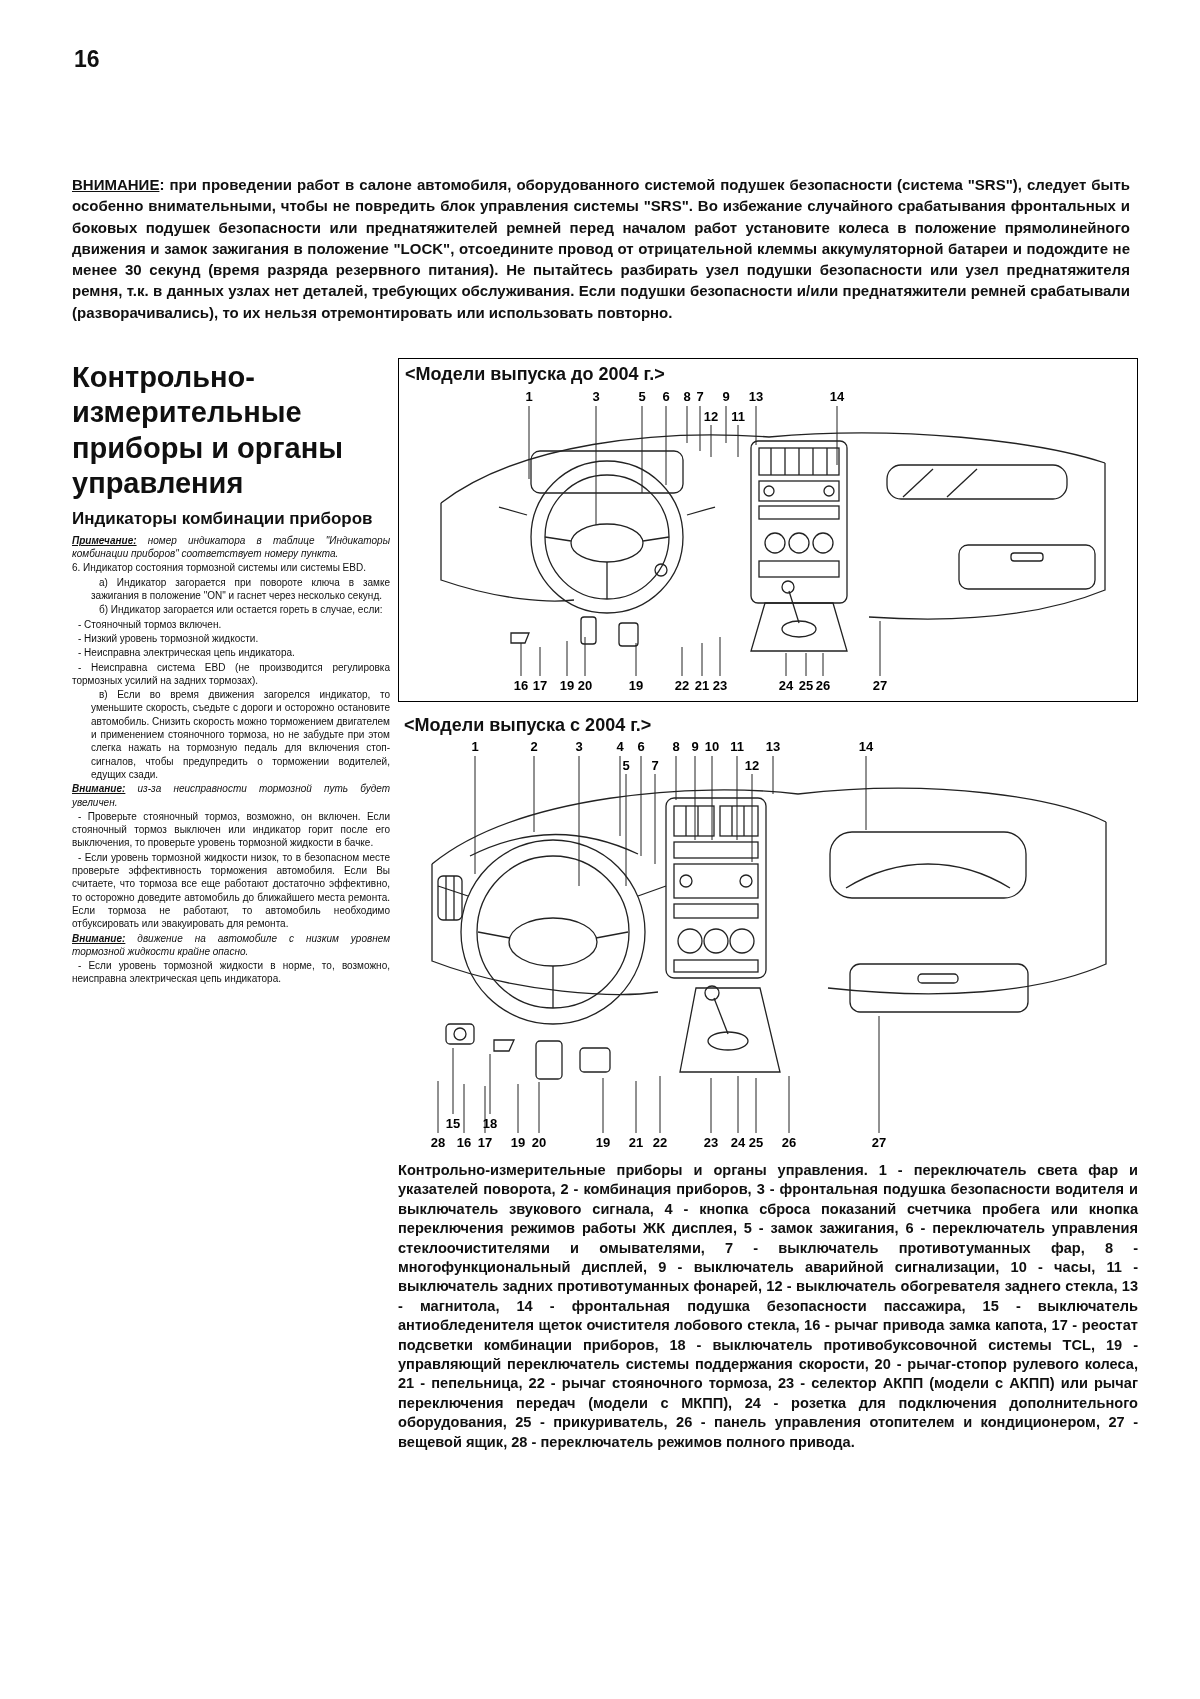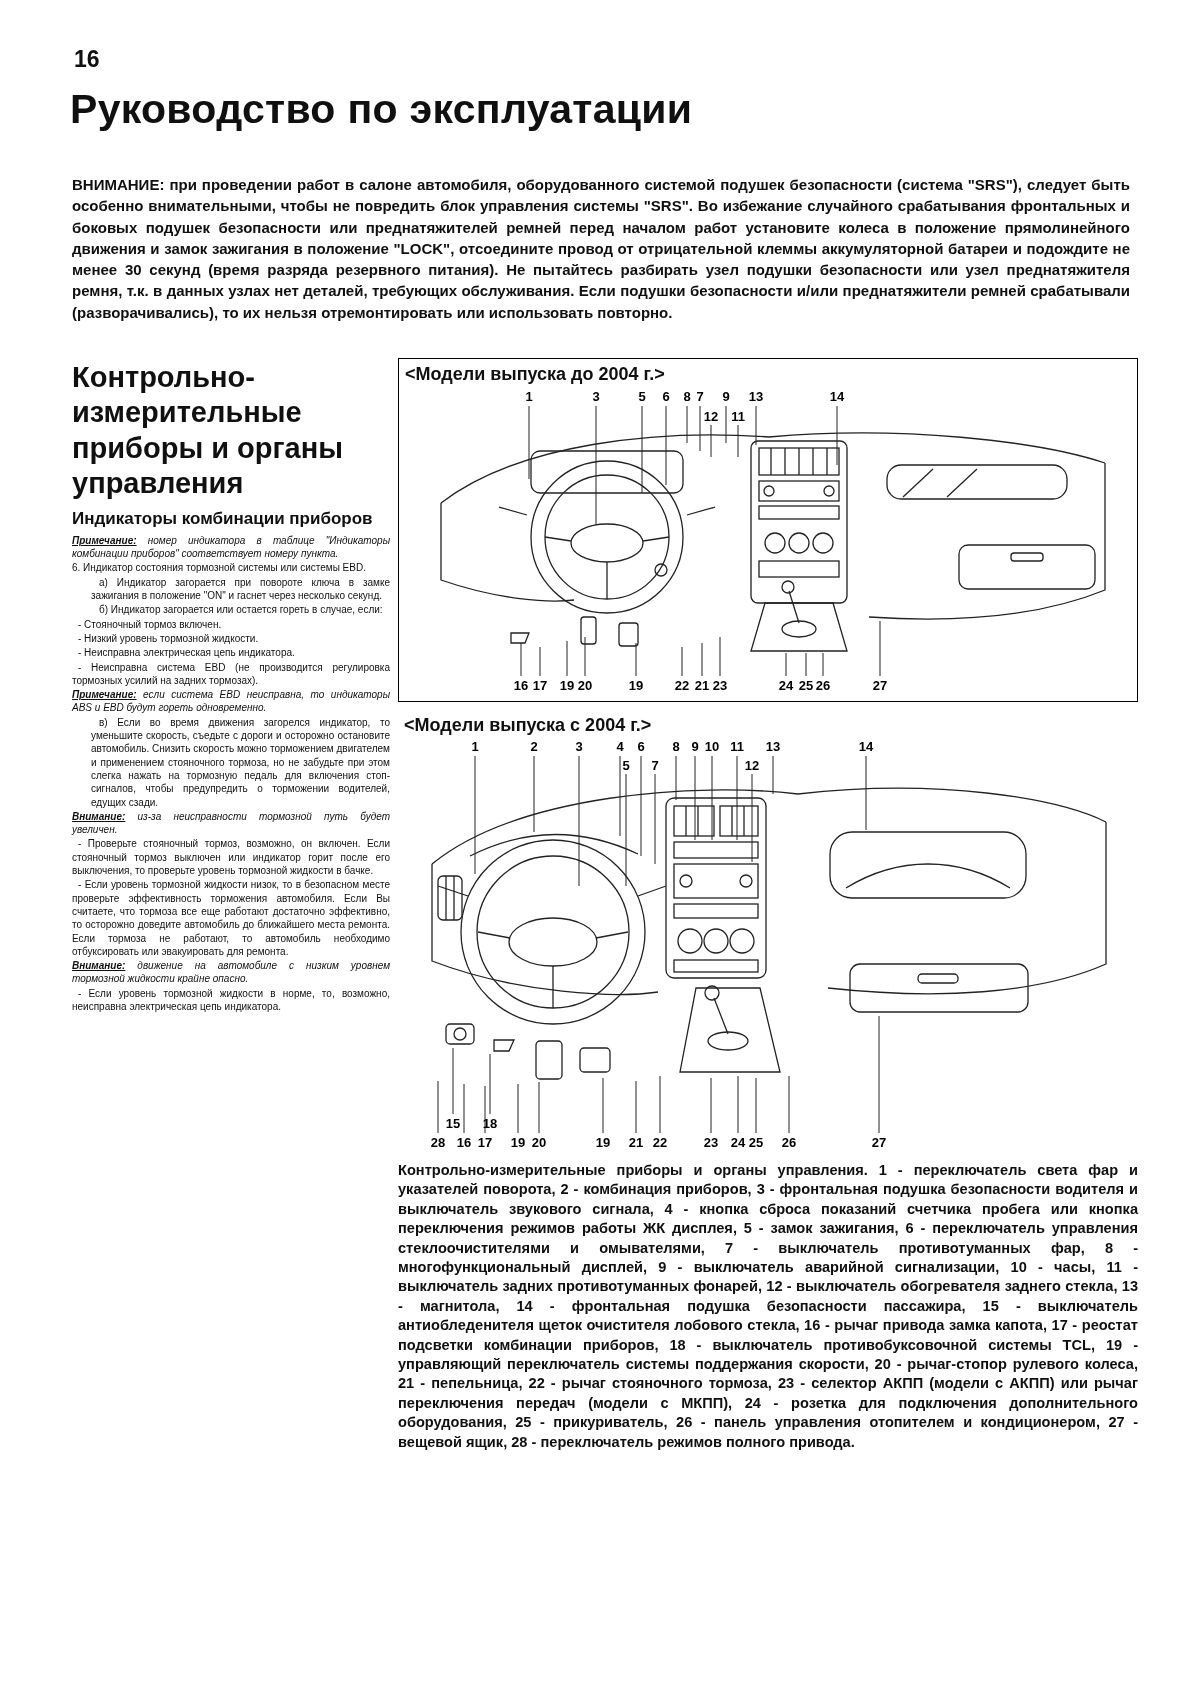--- a/index.html
+++ b/index.html
@@ -11,21 +11,21 @@
   }
   .page { position:relative; width:1140px; height:1699px; background:#ffffff; overflow:hidden; }
 
   .page-number { position:absolute; left:74px; top:46px; font-size:23px; font-weight:bold; }
   .title { position:absolute; left:70px; top:86px; font-size:41px; font-weight:bold; letter-spacing:0.3px; }
 
   .intro {
     position:absolute; left:72px; top:174px; width:1058px;
     font-size:15px; font-weight:bold; line-height:1.42; text-align:justify;
   }
-  .intro .lead { }
+  .intro .lead { text-decoration:underline; }
 
   .left-col { position:absolute; left:72px; top:360px; width:318px; }
   .heading { font-size:29px; font-weight:bold; line-height:1.22; margin-bottom:7px; }
   .subheading { font-size:17px; font-weight:bold; line-height:1.2; margin-bottom:5px; }
   .left-col p { font-size:10px; line-height:1.33; text-align:justify; margin-bottom:1px; }
   .para.note { font-style:italic; }
   .para.note .lead { font-weight:bold; text-decoration:underline; }
   .para.sub { text-indent:8px;margin-left:19px; }
   .para.dash { text-indent:6px; }
 
@@ -49,37 +49,35 @@
     margin-top:7px; width:740px;
     font-size:14.6px; font-weight:bold; line-height:1.33; text-align:justify;
   }
 </style>
 </head>
 <body>
 
 <div class="page">
 
   <div class="page-number">16</div>
-  <h1 class="title">Руководство по эксплуатации</h1>
 
   <p class="intro"><span class="lead">ВНИМАНИЕ</span><span>: при проведении работ в салоне автомобиля, оборудованного системой подушек безопасности (система "SRS"), следует быть особенно внимательными, чтобы не повредить блок управления системы "SRS". Во избежание случайного срабатывания фронтальных и боковых подушек безопасности или преднатяжителей ремней перед началом работ установите колеса в положение прямолинейного движения и замок зажигания в положение "LOCK", отсоедините провод от отрицательной клеммы аккумуляторной батареи и подождите не менее 30 секунд (время разряда резервного питания). Не пытайтесь разбирать узел подушки безопасности или узел преднатяжителя ремня, т.к. в данных узлах нет деталей, требующих обслуживания. Если подушки безопасности и/или преднатяжители ремней срабатывали (разворачивались), то их нельзя отремонтировать или использовать повторно.</span></p>
 
   <div class="left-col">
     <h2 class="heading">Контрольно-измерительные приборы и органы управления</h2>
     <h3 class="subheading">Индикаторы комбинации приборов</h3>
 
     <p class="para note"><span class="lead">Примечание:</span><span> номер индикатора в таблице "Индикаторы комбинации приборов" соответствует номеру пункта.</span></p>
     <p class="para plain"><span>6. Индикатор состояния тормозной системы или системы EBD.</span></p>
     <p class="para sub"><span>а) Индикатор загорается при повороте ключа в замке зажигания в положение "ON" и гаснет через несколько секунд.</span></p>
     <p class="para sub"><span>б) Индикатор загорается или остается гореть в случае, если:</span></p>
     <p class="para dash"><span>- Стояночный тормоз включен.</span></p>
     <p class="para dash"><span>- Низкий уровень тормозной жидкости.</span></p>
     <p class="para dash"><span>- Неисправна электрическая цепь индикатора.</span></p>
     <p class="para dash"><span>- Неисправна система EBD (не производится регулировка тормозных усилий на задних тормозах).</span></p>
-    <p class="para note"><span class="lead">Примечание:</span><span> если система EBD неисправна, то индикаторы ABS и EBD будут гореть одновременно.</span></p>
     <p class="para sub"><span>в) Если во время движения загорелся индикатор, то уменьшите скорость, съедьте с дороги и осторожно остановите автомобиль. Снизить скорость можно торможением двигателем и применением стояночного тормоза, но не забудьте при этом слегка нажать на тормозную педаль для включения стоп-сигналов, чтобы предупредить о торможении водителей, едущих сзади.</span></p>
     <p class="para note"><span class="lead">Внимание:</span><span> из-за неисправности тормозной путь будет увеличен.</span></p>
     <p class="para dash"><span>- Проверьте стояночный тормоз, возможно, он включен. Если стояночный тормоз выключен или индикатор горит после его выключения, то проверьте уровень тормозной жидкости в бачке.</span></p>
     <p class="para dash"><span>- Если уровень тормозной жидкости низок, то в безопасном месте проверьте эффективность торможения автомобиля. Если Вы считаете, что тормоза все еще работают достаточно эффективно, то осторожно доведите автомобиль до ближайшего места ремонта. Если тормоза не работают, то автомобиль необходимо отбуксировать или эвакуировать для ремонта.</span></p>
     <p class="para note"><span class="lead">Внимание:</span><span> движение на автомобиле с низким уровнем тормозной жидкости крайне опасно.</span></p>
     <p class="para dash"><span>- Если уровень тормозной жидкости в норме, то, возможно, неисправна электрическая цепь индикатора.</span></p>
   </div>
 
   <div class="right-col">
 

